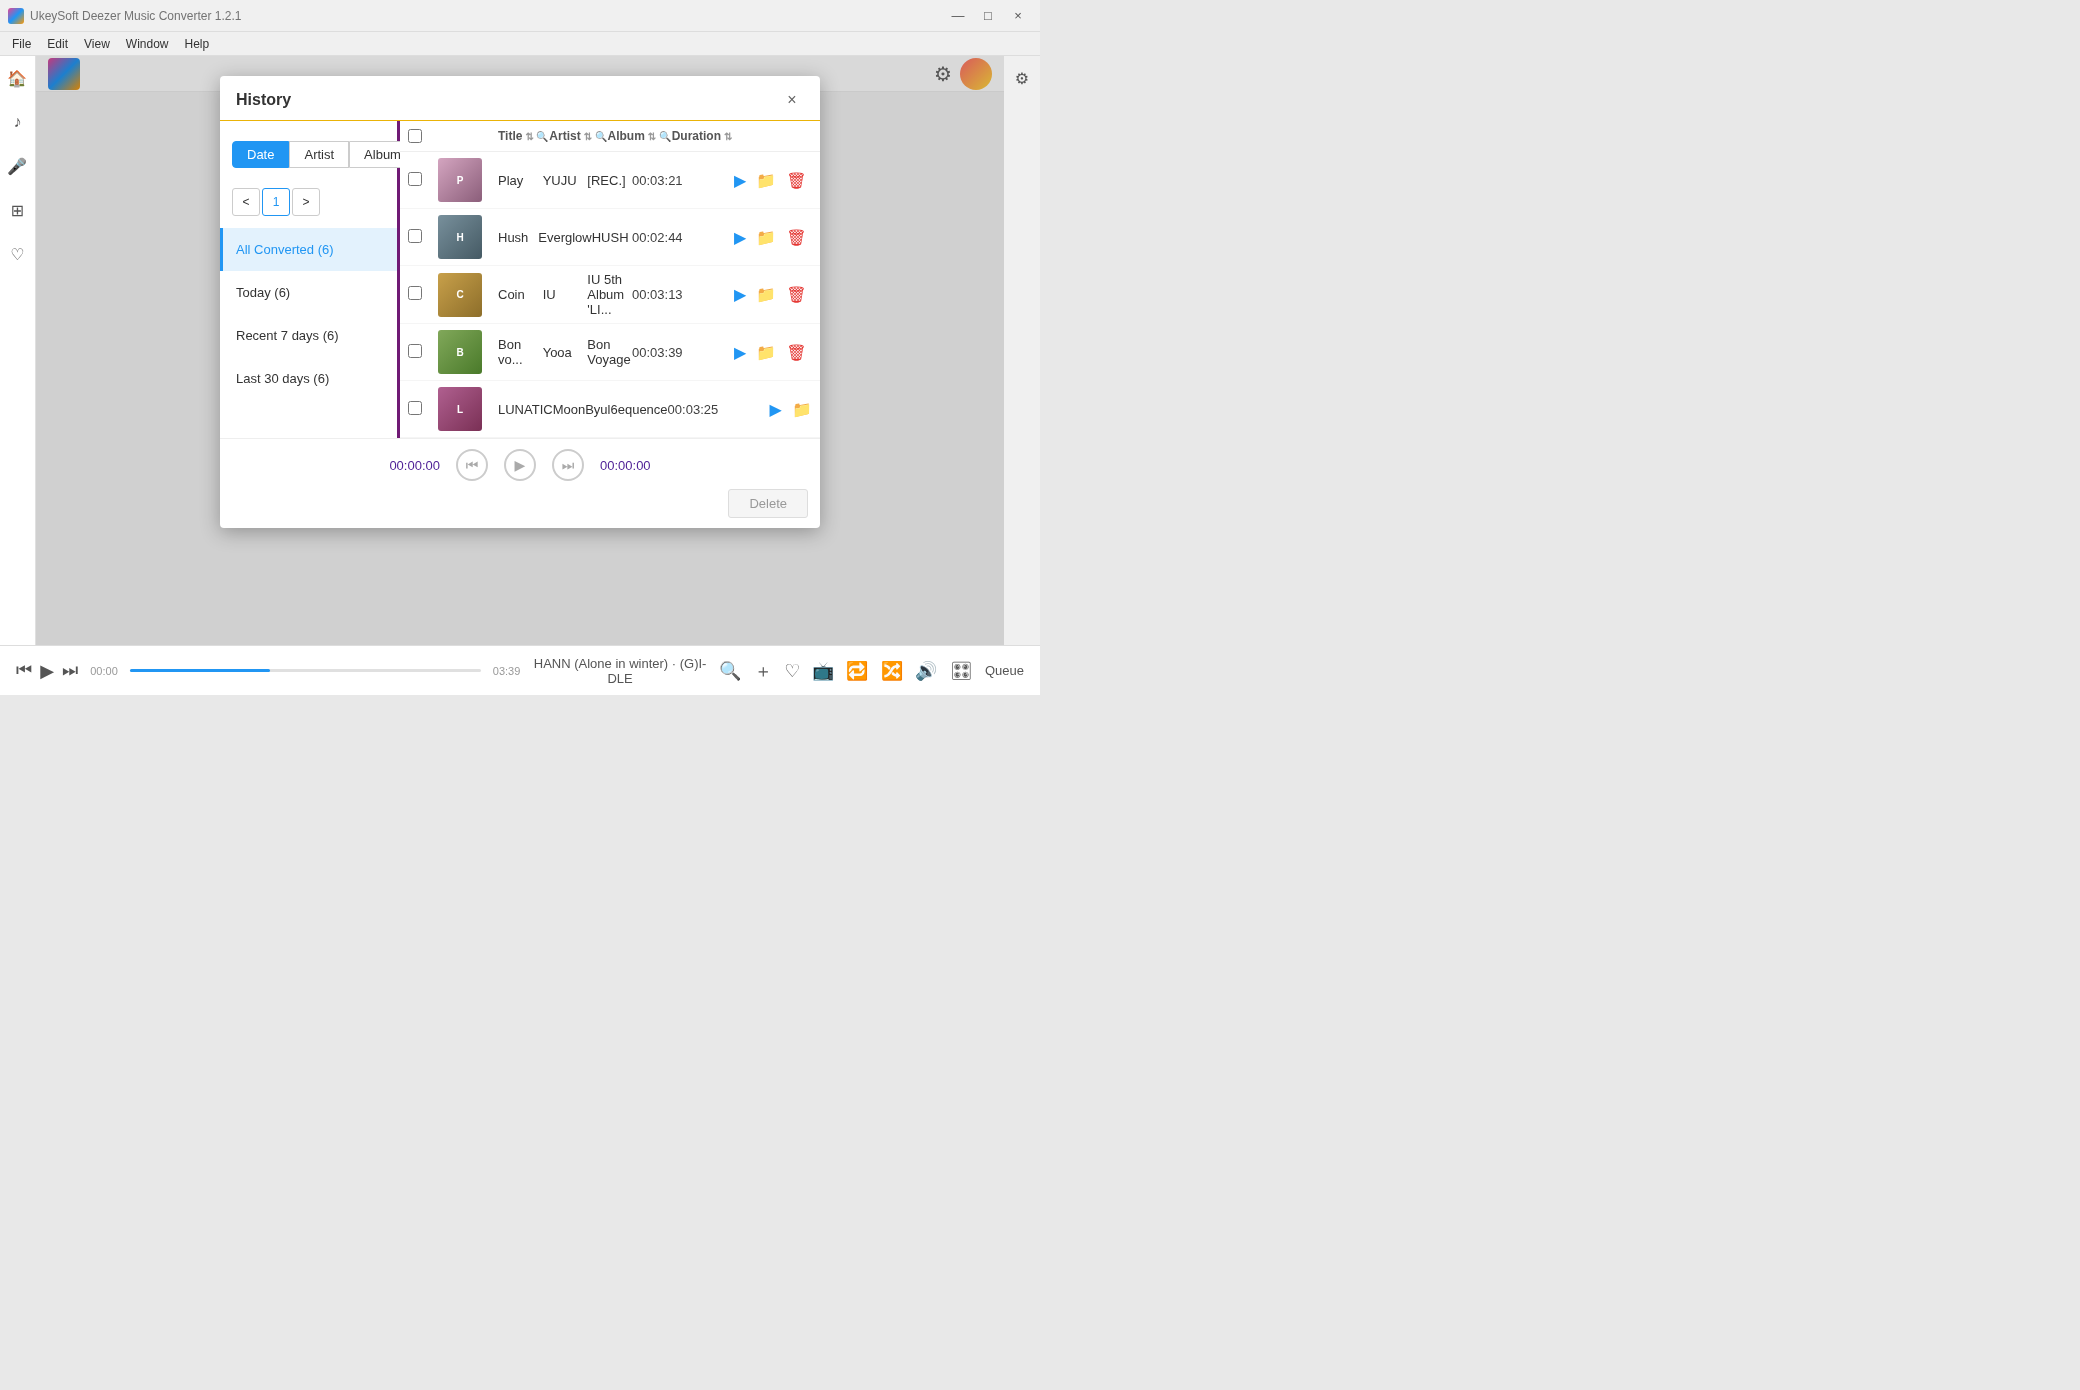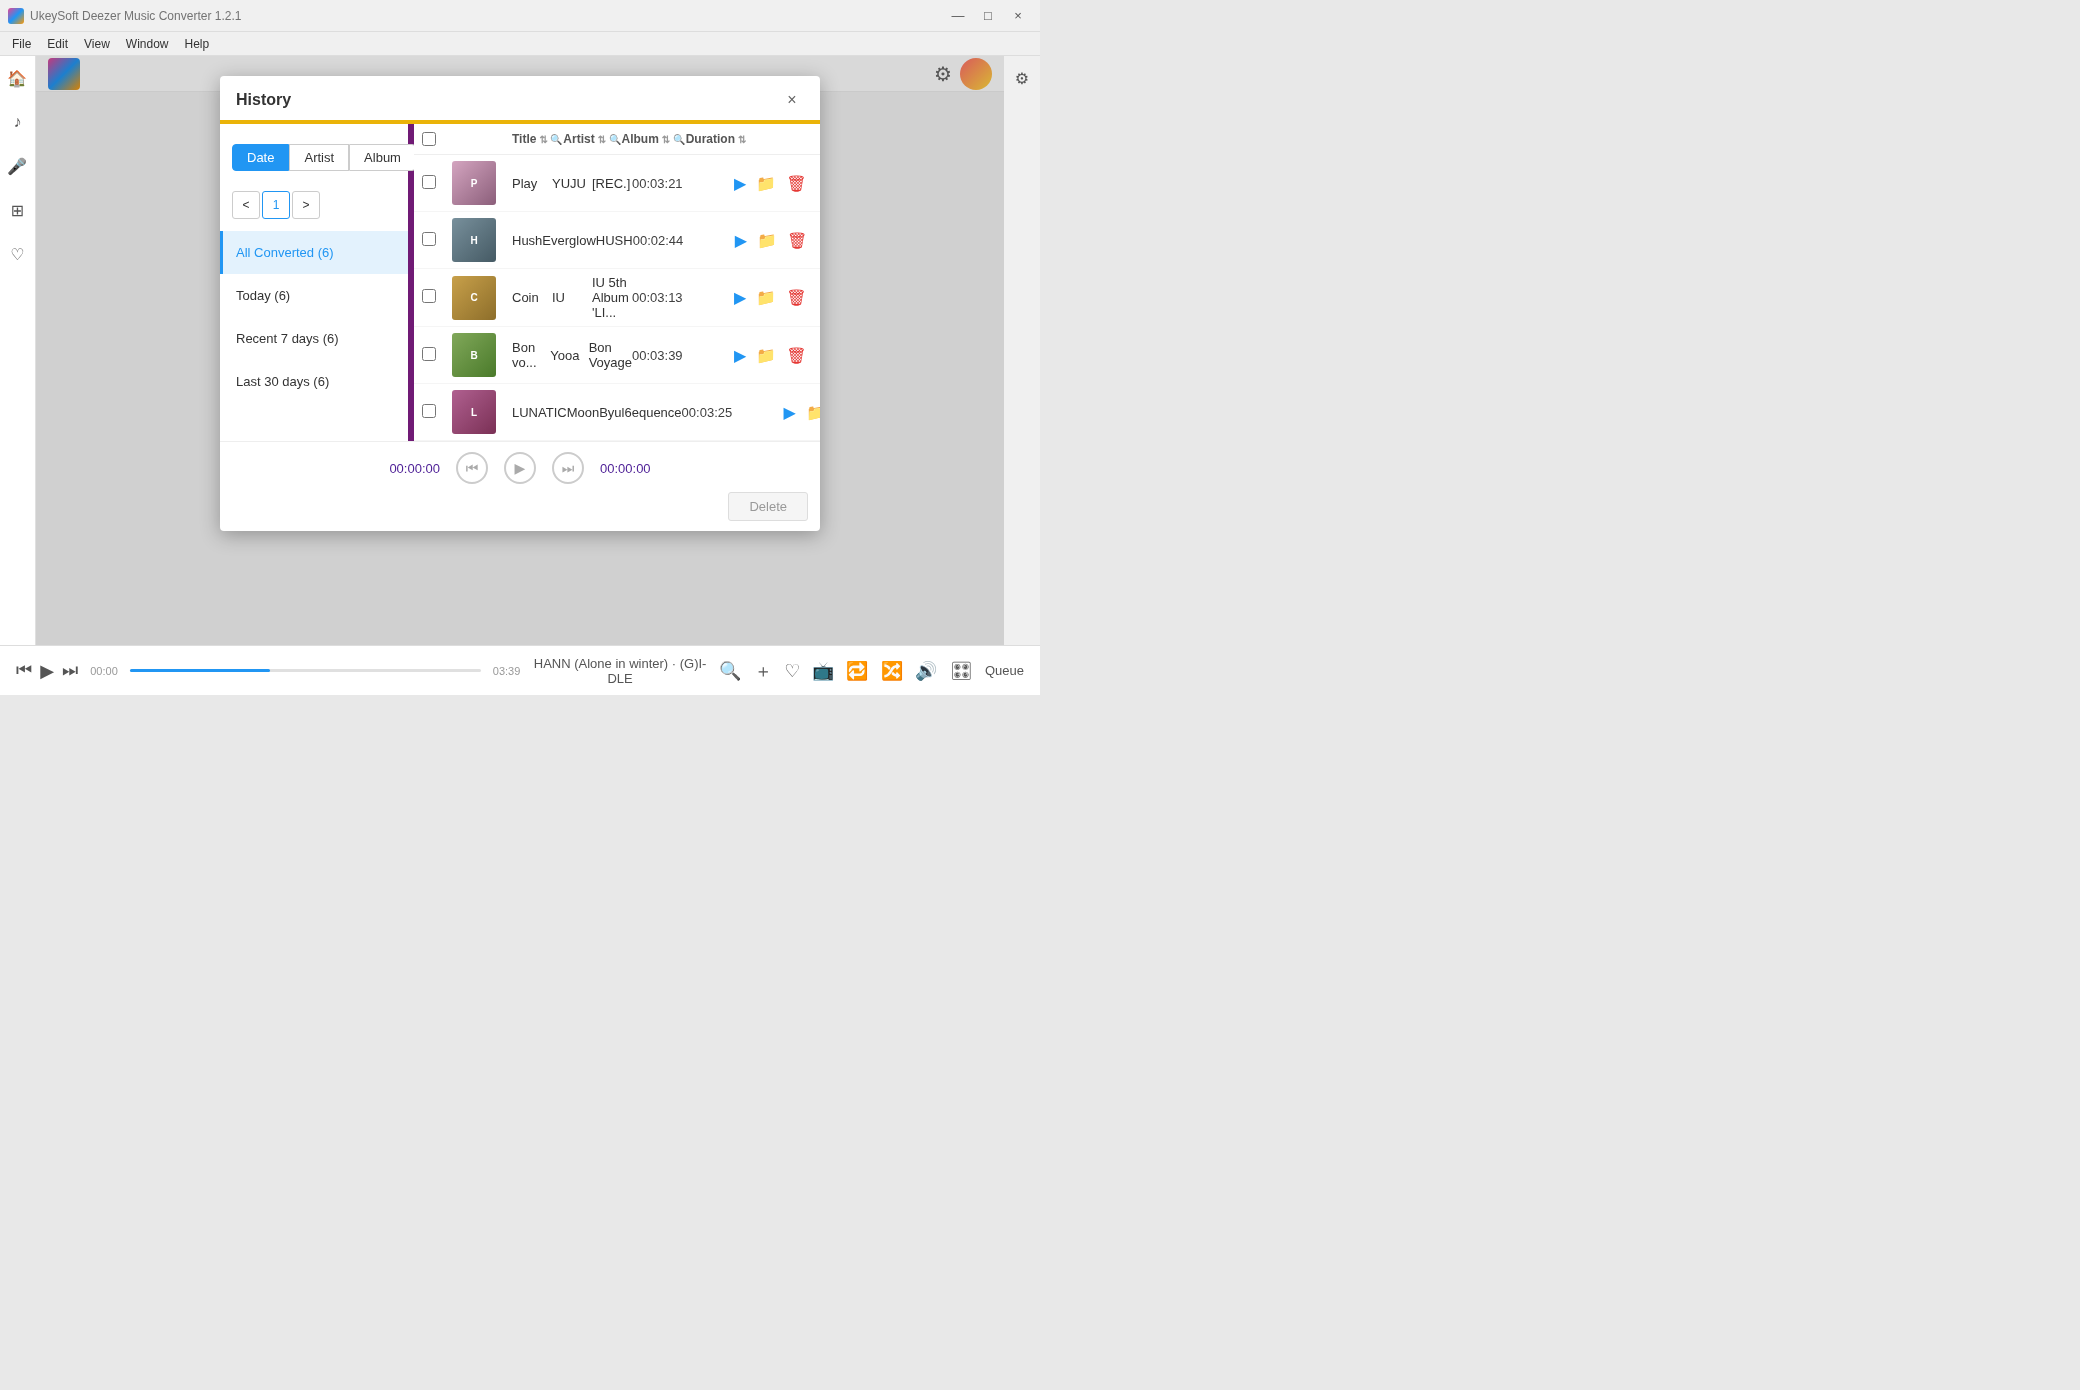--- a/index.html
+++ b/index.html
@@ -133,21 +133,21 @@
       display: flex;
       flex-direction: column;
       max-height: 570px;
     }
 
     .modal-header {
       display: flex;
       align-items: center;
       justify-content: space-between;
       padding: 12px 16px 8px;
-      border-bottom: 4px solid #eab308;
+      border-bottom: 1px solid #eab308;
     }
     .modal-title {
       font-size: 16px;
       font-weight: 600;
       color: #333;
     }
     .modal-close {
       width: 24px; height: 24px;
       background: none;
       border: none;
@@ -159,22 +159,22 @@
 
     
     .modal-body {
       display: flex;
       flex: 1;
       overflow: hidden;
     }
 
     
     .filter-panel {
-      width: 194px;
-      border-right: 6px solid #701a75;
+      width: 180px;
+      border-right: 3px solid #701a75;
       padding: 12px 0;
     }
 
     
     .tab-group {
       display: flex;
       gap: 0;
       padding: 8px 12px 12px;
     }
     .tab-btn {

